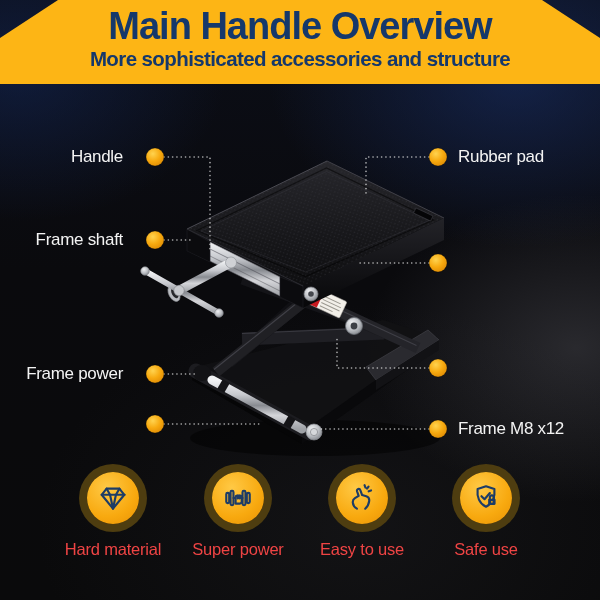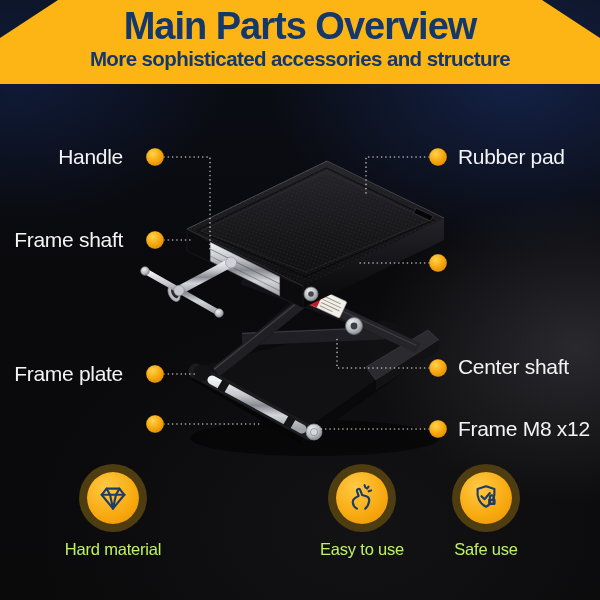--- a/index.html
+++ b/index.html
@@ -13,32 +13,32 @@
       radial-gradient(430px 300px at 60% 88%, rgba(42,42,46,.28), transparent 75%),
       linear-gradient(180deg,#0b0e18 0%,#0a0a0d 45%,#0a0a0b 100%);}
   .hdr{position:absolute;top:0;left:0;width:600px;height:84px;background:#FDB515;
     clip-path:polygon(58px 0,542px 0,600px 38px,600px 84px,0 84px,0 38px);
     text-align:center;}
   .hdr .title{margin-top:7px;font-size:38px;font-weight:700;color:#15386B;
     letter-spacing:-1px;line-height:1.05;}
   .hdr .subtitle{margin-top:1px;font-size:20.5px;font-weight:600;color:#15386B;
     letter-spacing:-0.6px;line-height:1.1;}
   .overlay{position:absolute;inset:0;pointer-events:none;}
-  .part{position:absolute;font-size:21px;color:#F3F3F3;letter-spacing:-0.3px;
+  .part{position:absolute;font-size:17px;color:#F3F3F3;letter-spacing:-0.3px;
     white-space:nowrap;line-height:20px;}
   .part.left{right:477px;text-align:right;}
   .part.right{left:458px;text-align:left;}
   .pl0{top:147px}.pl1{top:230px}.pl2{top:364px}.pl3{top:414px}
   .pr0{top:147px}.pr1{top:253px}.pr2{top:357px}.pr3{top:419px}
   .feat{position:absolute;top:464px;width:120px;text-align:center;}
   .f0{left:53px}.f1{left:178px}.f2{left:302px}.f3{left:426px}
   .badge{width:52px;height:52px;margin:8px auto 0;border-radius:50%;
     background:radial-gradient(circle at 38% 30%,#FFC945 0%,#F8A90F 60%,#E89104 100%);
     box-shadow:0 0 0 8px #4E3D10;display:flex;align-items:center;justify-content:center;}
-  .feat .flbl{margin-top:16px;font-size:16.5px;color:#bef264;letter-spacing:-0.2px;}
+  .feat .flbl{margin-top:16px;font-size:16.5px;color:#ef4444;letter-spacing:-0.2px;}
   .fic{stroke:#1d3c66;stroke-width:1.6;fill:none;stroke-linecap:round;stroke-linejoin:round;}
 </style>
 </head>
 <body>
 
 <div class="page">
   <div class="bg"></div>
 
   <svg class="overlay" width="600" height="600" viewBox="0 0 600 600">
     <defs>
@@ -177,40 +177,53 @@
       <circle cx="155" cy="374" r="9" fill="url(#gradDot)"></circle>
       <circle cx="155" cy="424" r="9" fill="url(#gradDot)"></circle>
       <circle cx="438" cy="157" r="9" fill="url(#gradDot)"></circle>
       <circle cx="438" cy="263" r="9" fill="url(#gradDot)"></circle>
       <circle cx="438" cy="368" r="9" fill="url(#gradDot)"></circle>
       <circle cx="438" cy="429" r="9" fill="url(#gradDot)"></circle>
     </g>
   </svg>
 
   <div class="hdr">
-    <div class="title">Main Parts Overview</div>
+    <div class="title">Main Handle Overview</div>
     <div class="subtitle">More sophisticated accessories and structure</div>
   </div>
 
   <div class="part left pl0">Handle</div>
   <div class="part left pl1">Frame shaft</div>
-  <div class="part left pl2">Frame plate</div>
+  <div class="part left pl2">Frame power</div>
   <div class="part right pr0">Rubber pad</div>
-  <div class="part right pr2">Center shaft</div>
   <div class="part right pr3">Frame M8 x12</div>
 
   <div class="feat f0">
     <div class="badge">
       <svg class="fic" width="32" height="32" viewBox="0 0 24 24">
         <path d="M7.2 5 h9.6 l3.7 4.6 L12 20 L3.5 9.6 Z"></path>
         <path d="M3.5 9.6 h17.2"></path>
         <path d="M7.2 5 l2.6 4.6 L12 20 l2.2 -10.4 L16.8 5"></path>
       </svg>
     </div>
     <div class="flbl">Hard material</div>
+  </div>
+  <div class="feat f1">
+    <div class="badge">
+      <svg class="fic" width="32" height="32" viewBox="0 0 24 24">
+        <rect x="3.2" y="8.2" width="2.2" height="7.6" rx="1"></rect>
+        <rect x="6.4" y="6.6" width="2.2" height="10.8" rx="1"></rect>
+        <rect x="15.4" y="6.6" width="2.2" height="10.8" rx="1"></rect>
+        <rect x="18.6" y="8.2" width="2.2" height="7.6" rx="1"></rect>
+        <path d="M8.6 12 h1.4 M14 12 h1.4"></path>
+        <path d="M10.2 16.2 v-4.6 q0 -1.4 1.3 -1.4 h1.9 q1.4 0 1.4 1.5 v3 q0 1.5 -1.5 1.5 z"></path>
+        <path d="M11.7 10.4 v2 M13.1 10.4 v2"></path>
+      </svg>
+    </div>
+    <div class="flbl">Super power</div>
   </div>
   <div class="feat f2">
     <div class="badge">
       <svg class="fic" width="32" height="32" viewBox="0 0 24 24">
         <path d="M8.2 20 q-2.8 -1.6 -3.1 -4.6 q-.2 -2.2 1.6 -3.3 l2.8 -1.7 l-1.2 -3.4 q-.4 -1.3 .8 -1.7 q1.2 -.4 1.7 .9 l1.3 3.6 l3.1 .9 q2.5 .8 2.2 3.4 q-.3 3.3 -3 5.9"></path>
         <path d="M13.9 2.4 l.7 1.8 M16.9 3.4 l-1.1 1.5 M18.8 6.3 l-1.8 .7"></path>
       </svg>
     </div>
     <div class="flbl">Easy to use</div>
   </div>

